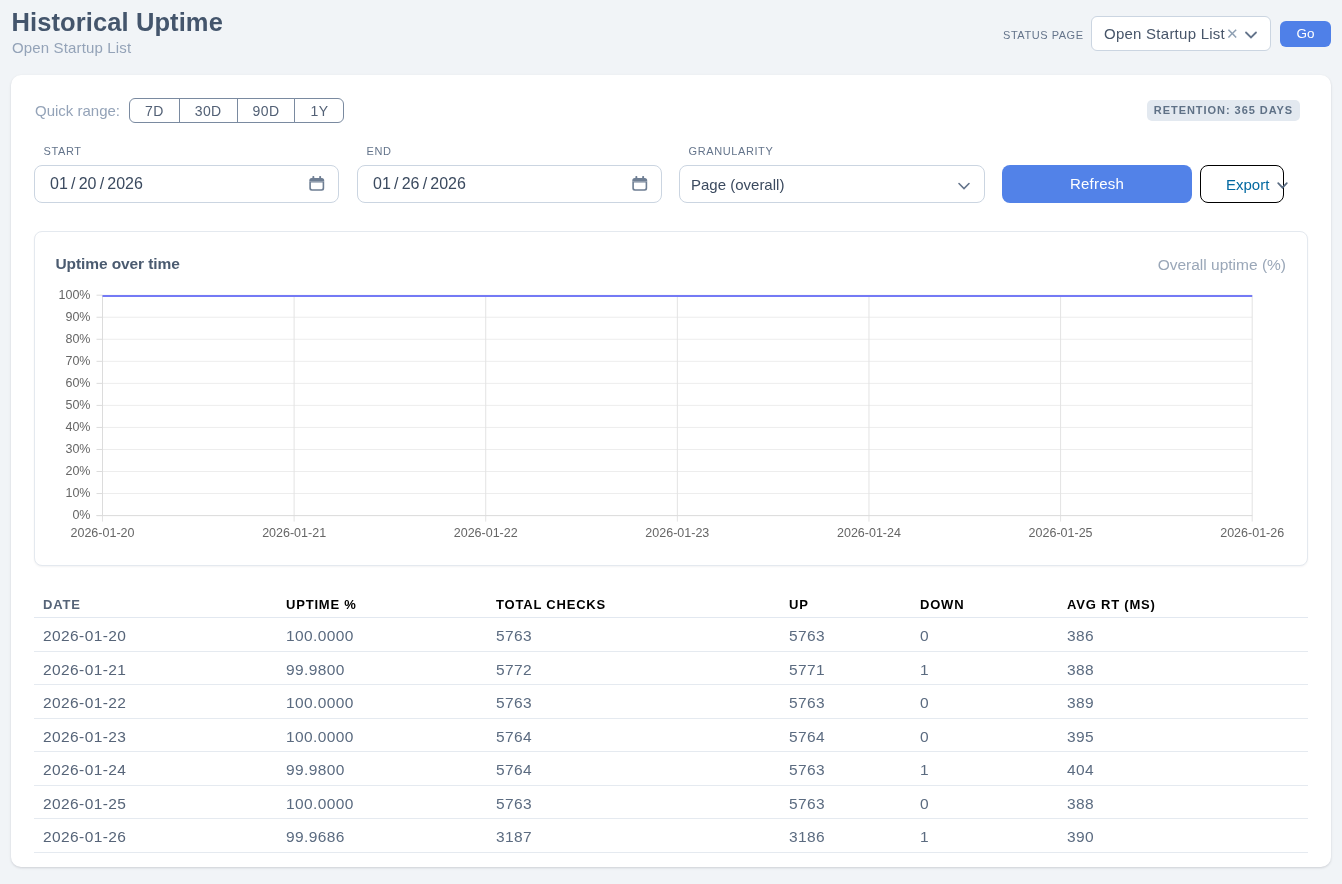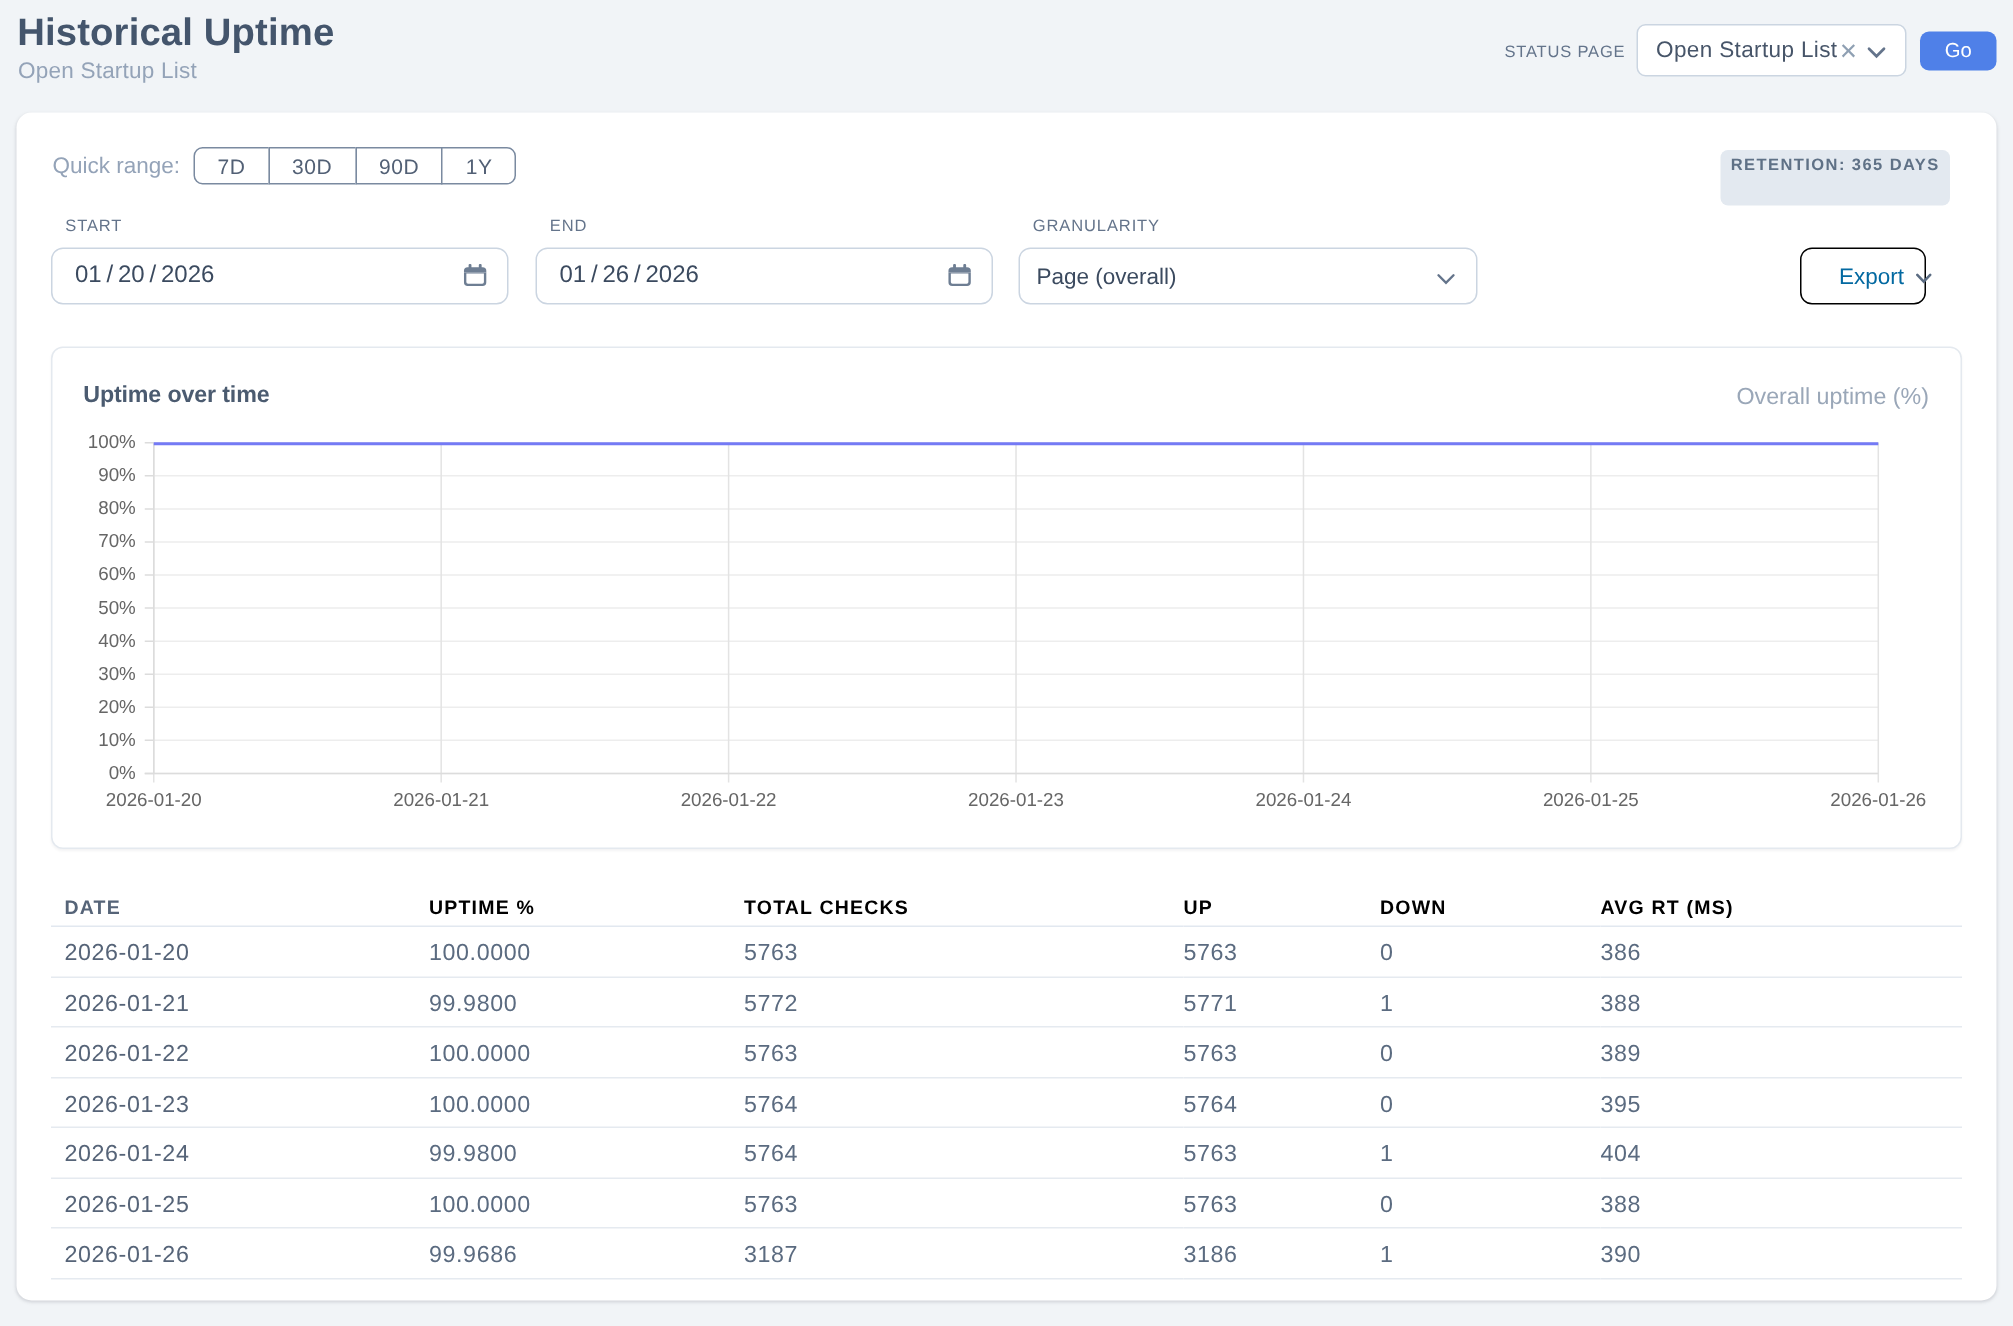--- a/index.html
+++ b/index.html
@@ -17,21 +17,21 @@
 
 
 .card { position:absolute; left:11px; top:75px; width:1320px; height:792px; background:#fff; border-radius:10px; box-shadow:0 1px 2px rgba(16,24,40,.06), 0 1px 3px rgba(16,24,40,.1); }
 
 
 .qr-label { position:absolute; left:35px; top:102px; font-size:15px; color:#94a3b8;text-align:right; }
 .seg { position:absolute; left:129px; top:98px; height:26px; display:flex; }
 .seg button { height:25px; border:1px solid #7a8aa0; background:#fff; color:#526075; font-size:14px; letter-spacing:0.4px; margin-left:-1px; padding:0 15px; font-family:inherit; }
 .seg button:first-child { border-radius:6px 0 0 6px; margin-left:0; }
 .seg button:last-child { border-radius:0 6px 6px 0; }
-.badge { position:absolute; left:1147px; top:100px; width:153px; height:37px; background:#e3e9f0; border-radius:5px; color:#5f7186; font-size:11px; font-weight:700; letter-spacing:0.95px; text-align:center; line-height:21px; }
+.badge { position:absolute; left:1147px; top:100px; width:153px; height:21px; background:#e3e9f0; border-radius:5px; color:#5f7186; font-size:11px; font-weight:700; letter-spacing:0.95px; text-align:center; line-height:21px; }
 
 
 .flabel { position:absolute; font-size:11px; color:#64748b; letter-spacing:0.6px; font-weight:400;margin-left:10px; }
 .input { position:absolute; top:165px; height:38px; background:#fff; border:1px solid #cbd5e1; border-radius:8px; font-size:16px; color:#3b4a5f; }
 .input .val { position:absolute; left:15px; top:9px; }
 .cal { position:absolute; top:10px; }
 .refresh { position:absolute; left:1002px; top:165px; width:190px; height:38px; background:#5282e8; border-radius:8px; color:#fff; font-size:15px; letter-spacing:0.2px; text-align:center; line-height:38px; }
 .export { position:absolute; left:1200px; top:165px; width:84px; height:38px; background:#fff; border:1px solid #000000; border-radius:8px; color:#0369a1; font-size:16px; }
 
 
@@ -96,20 +96,21 @@
           <path d="M0.3 5.6 h14.9 v6.6 a2.5 2.5 0 0 1 -2.5 2.5 h-9.9 a2.5 2.5 0 0 1 -2.5-2.5 z M1.9 6.4 v5.6 a1.15 1.15 0 0 0 1.15 1.15 h9.4 a1.15 1.15 0 0 0 1.15-1.15 v-5.6 z" fill-rule="evenodd"></path>
         </g>
       </svg>
   </div>
   <div class="input" style="left:679px; width:306px;">
     <span class="val" style="font-size:15px; top:10px; left:11px;">Page (overall)</span>
     <svg style="position:absolute;left:277px;top:16px" width="14" height="10" viewBox="0 0 14 10">
         <path d="M2 1.5 L7 6.5 L12 1.5" fill="none" stroke="#64748b" stroke-width="1.6" stroke-linecap="round"></path>
       </svg>
   </div>
+  <div class="refresh">Refresh</div>
   <div class="export">
     <span style="position:absolute;left:25px;top:10px;font-size:15px;">Export</span>
     <svg style="position:absolute;left:76px;top:15.5px" width="11" height="8" viewBox="0 0 11 8">
         <path d="M1.2 1.2 L5.5 5.7 L9.8 1.2" fill="none" stroke="#5b6c82" stroke-width="1.7" stroke-linecap="round"></path>
       </svg>
   </div>
 
   <div class="chart-card">
     <div class="ct">Uptime over time</div>
     <div class="cr">Overall uptime (%)</div>

